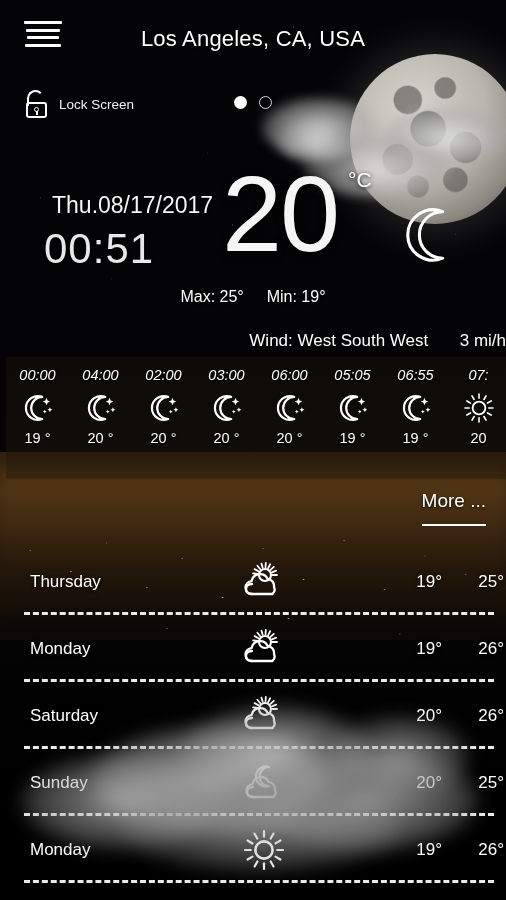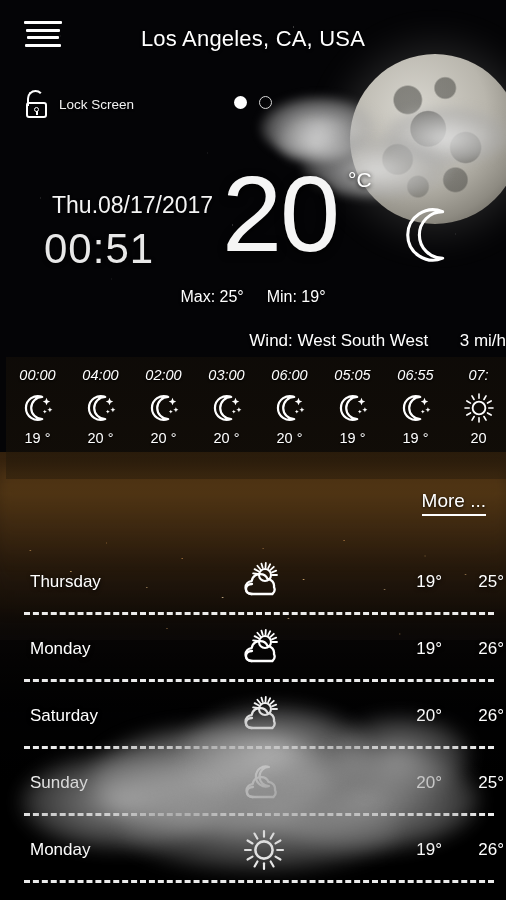--- a/index.html
+++ b/index.html
@@ -201,21 +201,21 @@
   }
   .hour-time { font-size:14.5px; color:#fff; font-weight:500; text-shadow:0 1px 2px rgba(0,0,0,.9);font-style:italic; }
   .hour-icon { width:34px; height:34px; margin:8px 0 5px; }
   .hour-icon svg { width:100%; height:100%; }
   .hour-temp { font-size:14.5px; color:#fff; font-weight:500; text-shadow:0 1px 2px rgba(0,0,0,.9); }
 
   
   .more-link {
     position:absolute; right:20px; top:491px;
     font-size:19px; color:#fff; cursor:pointer;
-    border-bottom:2.5px solid #fff; padding-bottom:2px; line-height:1.1;
+    border-bottom:2.5px solid #fff; padding-bottom:12px; line-height:1.1;
     text-shadow:0 1px 3px rgba(0,0,0,.9);
   }
 
   
   .daily { position:absolute; left:12px; right:0; top:548px; }
   .day-row {
     position:relative; height:67px;
     display:flex; align-items:center; cursor:pointer;
   }
   .day-name {

